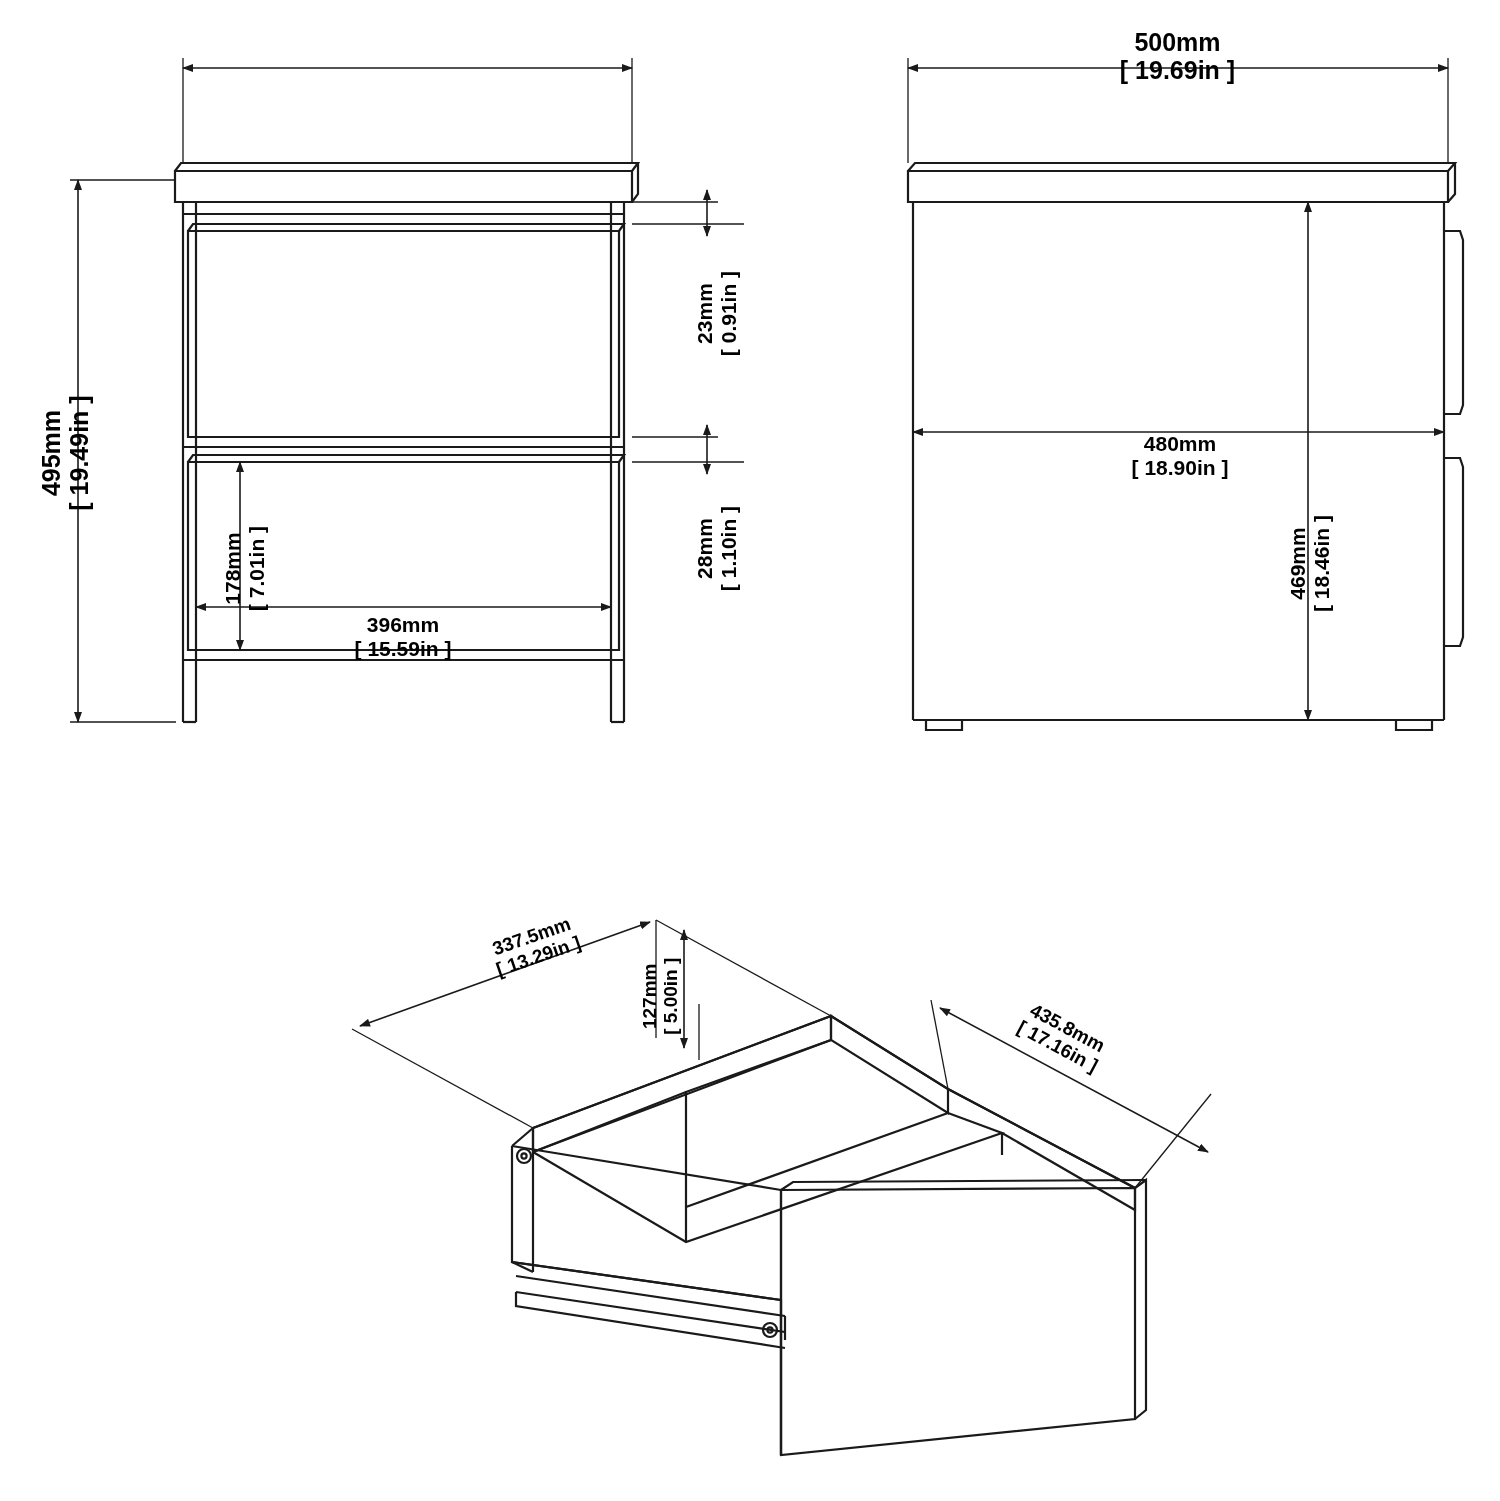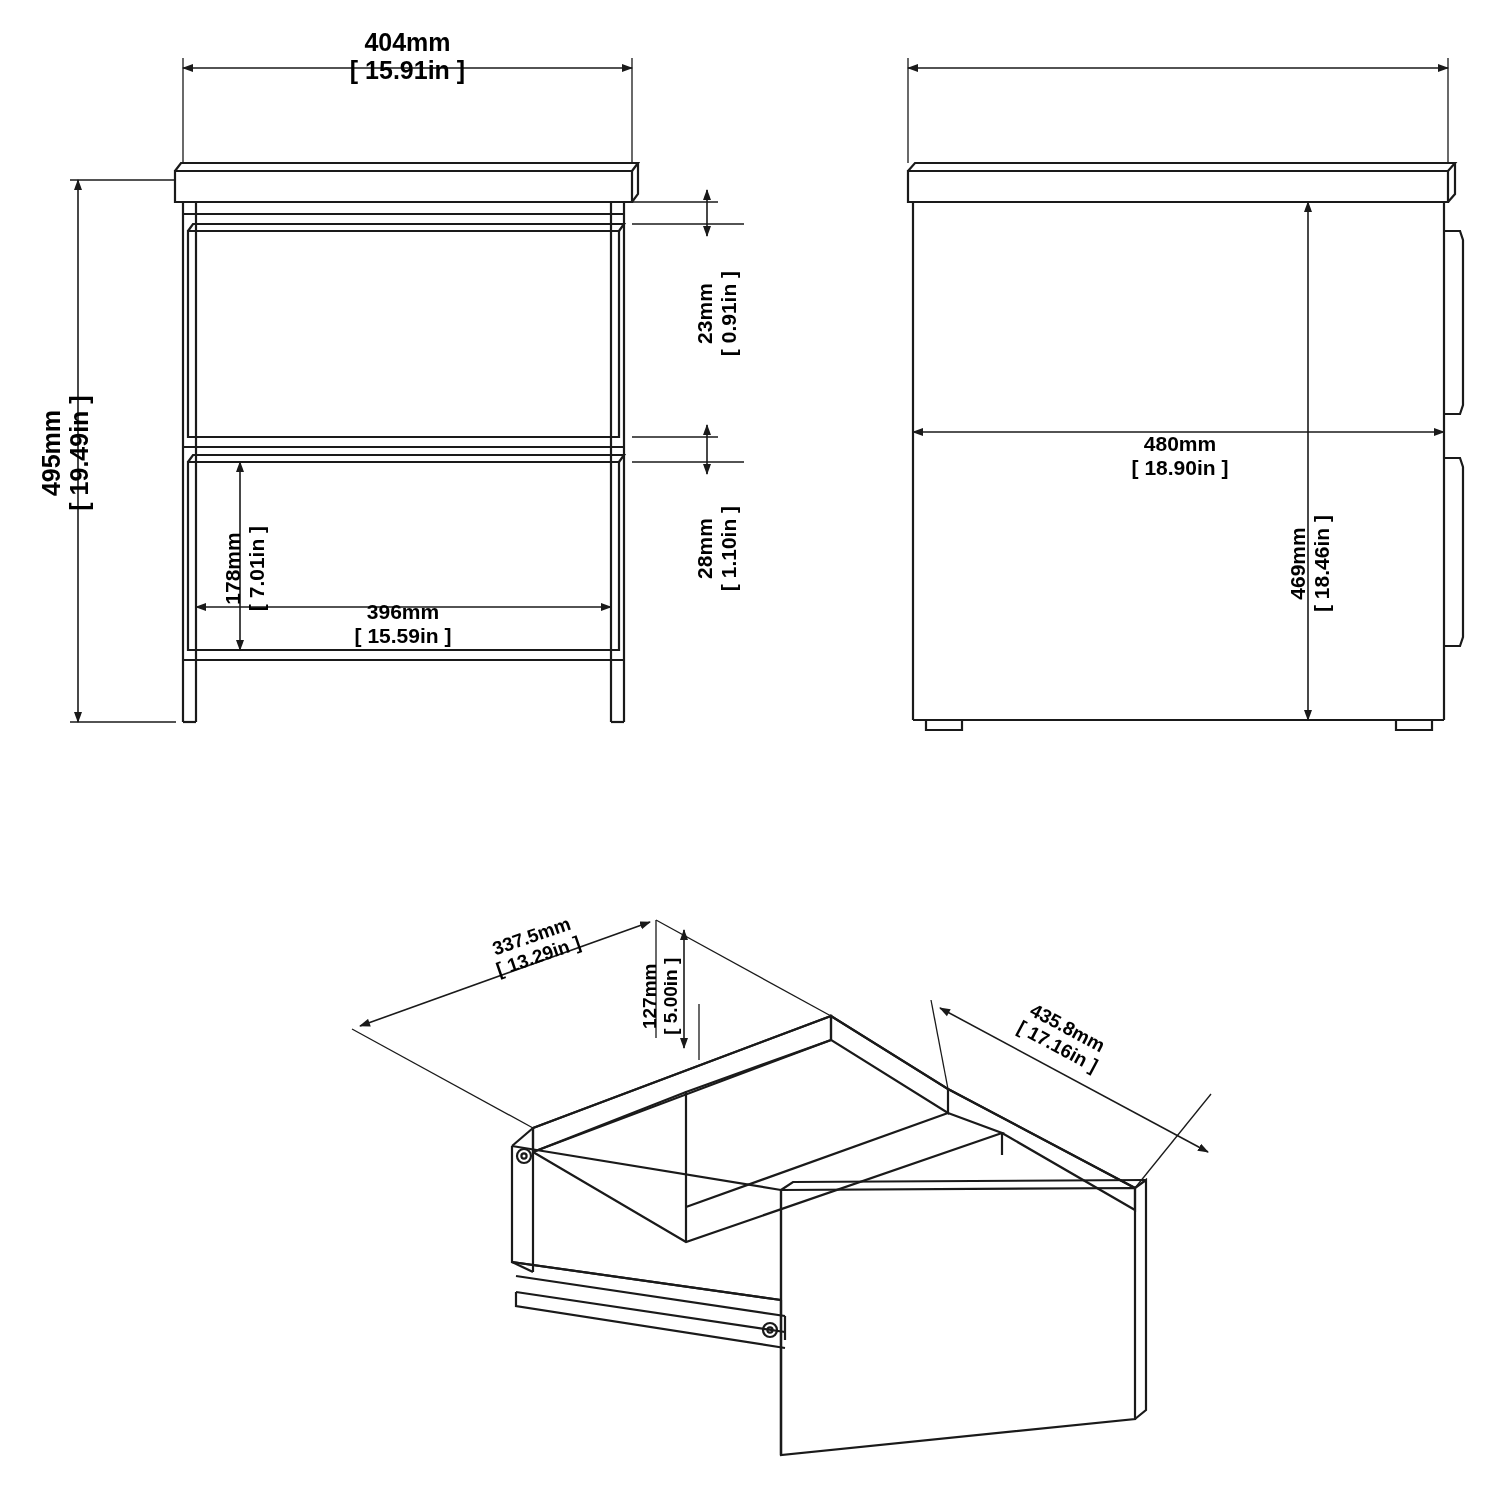--- a/index.html
+++ b/index.html
@@ -208,24 +208,20 @@
         <path d="M1135,1188 L1211,1094"></path>
       </g>
       <g stroke-width="1.6">
         <path d="M360,1026 L650,922" marker-start="url(#arrL)" marker-end="url(#arrR)"></path>
         <path d="M684,930 L684,1048" marker-start="url(#arrL)" marker-end="url(#arrR)"></path>
         <path d="M940,1008 L1208,1152" marker-start="url(#arrL)" marker-end="url(#arrR)"></path>
       </g>
     </g>
   </svg>
 
-  <div class="dimtext big" style="left:300px; top:28px; width:215px;">
-    <span class="mm">404mm</span>
-    <span class="in">[ 15.91in ]</span>
-  </div>
 
   <div class="dimtext big vert" style="left:-43px; top:425px; width:215px; transform:rotate(-90deg);">
     <span class="mm">495mm</span>
     <span class="in">[ 19.49in ]</span>
   </div>
 
   <div class="dimtext mid vert" style="left:632px; top:290px; width:170px; transform:rotate(-90deg);">
     <span class="mm">23mm</span>
     <span class="in">[ 0.91in ]</span>
   </div>
@@ -233,25 +229,29 @@
   <div class="dimtext mid vert" style="left:632px; top:525px; width:170px; transform:rotate(-90deg);">
     <span class="mm">28mm</span>
     <span class="in">[ 1.10in ]</span>
   </div>
 
   <div class="dimtext mid vert" style="left:155px; top:545px; width:180px; transform:rotate(-90deg);">
     <span class="mm">178mm</span>
     <span class="in">[ 7.01in ]</span>
   </div>
 
-  <div class="dimtext mid" style="left:313px; top:600px; width:180px;">
+  <div class="dimtext mid" style="left:313px; top:613px; width:180px;">
     <span class="mm">396mm</span>
     <span class="in">[ 15.59in ]</span>
   </div>
 
+  <div class="dimtext big" style="left:1070px; top:28px; width:215px;">
+    <span class="mm">500mm</span>
+    <span class="in">[ 19.69in ]</span>
+  </div>
 
   <div class="dimtext mid" style="left:1085px; top:432px; width:190px;">
     <span class="mm">480mm</span>
     <span class="in">[ 18.90in ]</span>
   </div>
 
   <div class="dimtext mid vert" style="left:1215px; top:540px; width:190px; transform:rotate(-90deg);">
     <span class="mm">469mm</span>
     <span class="in">[ 18.46in ]</span>
   </div>

